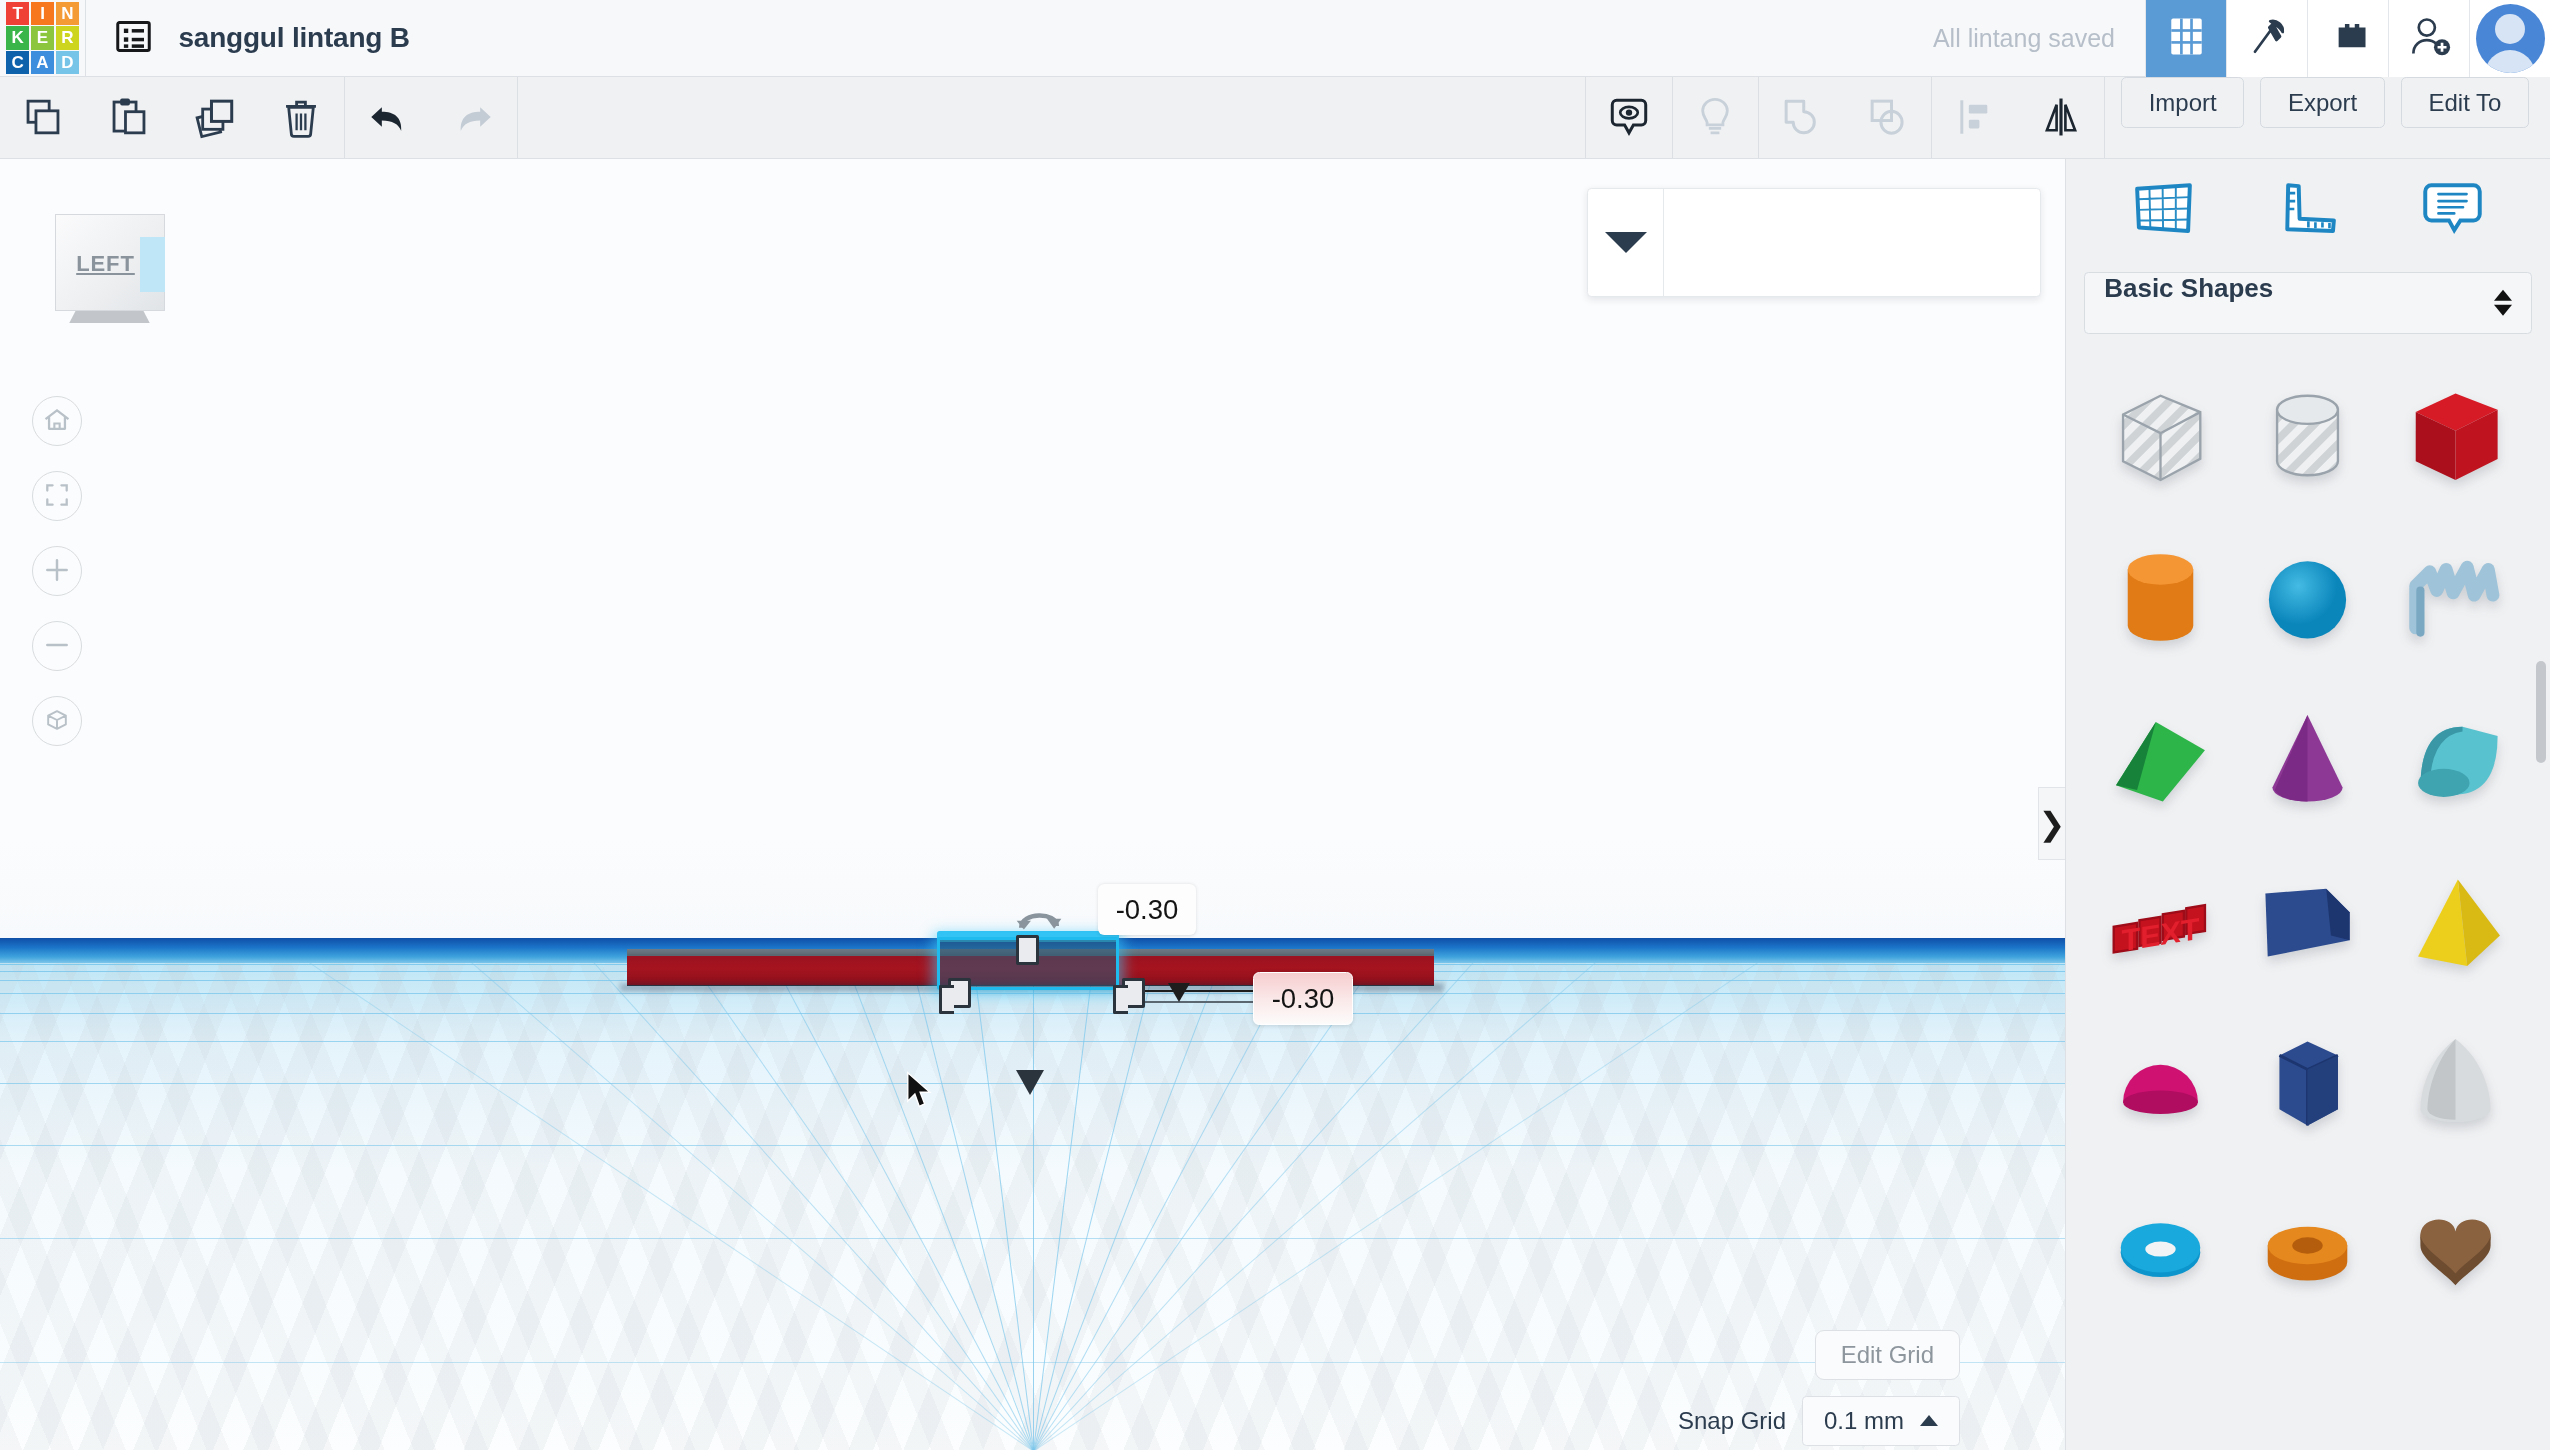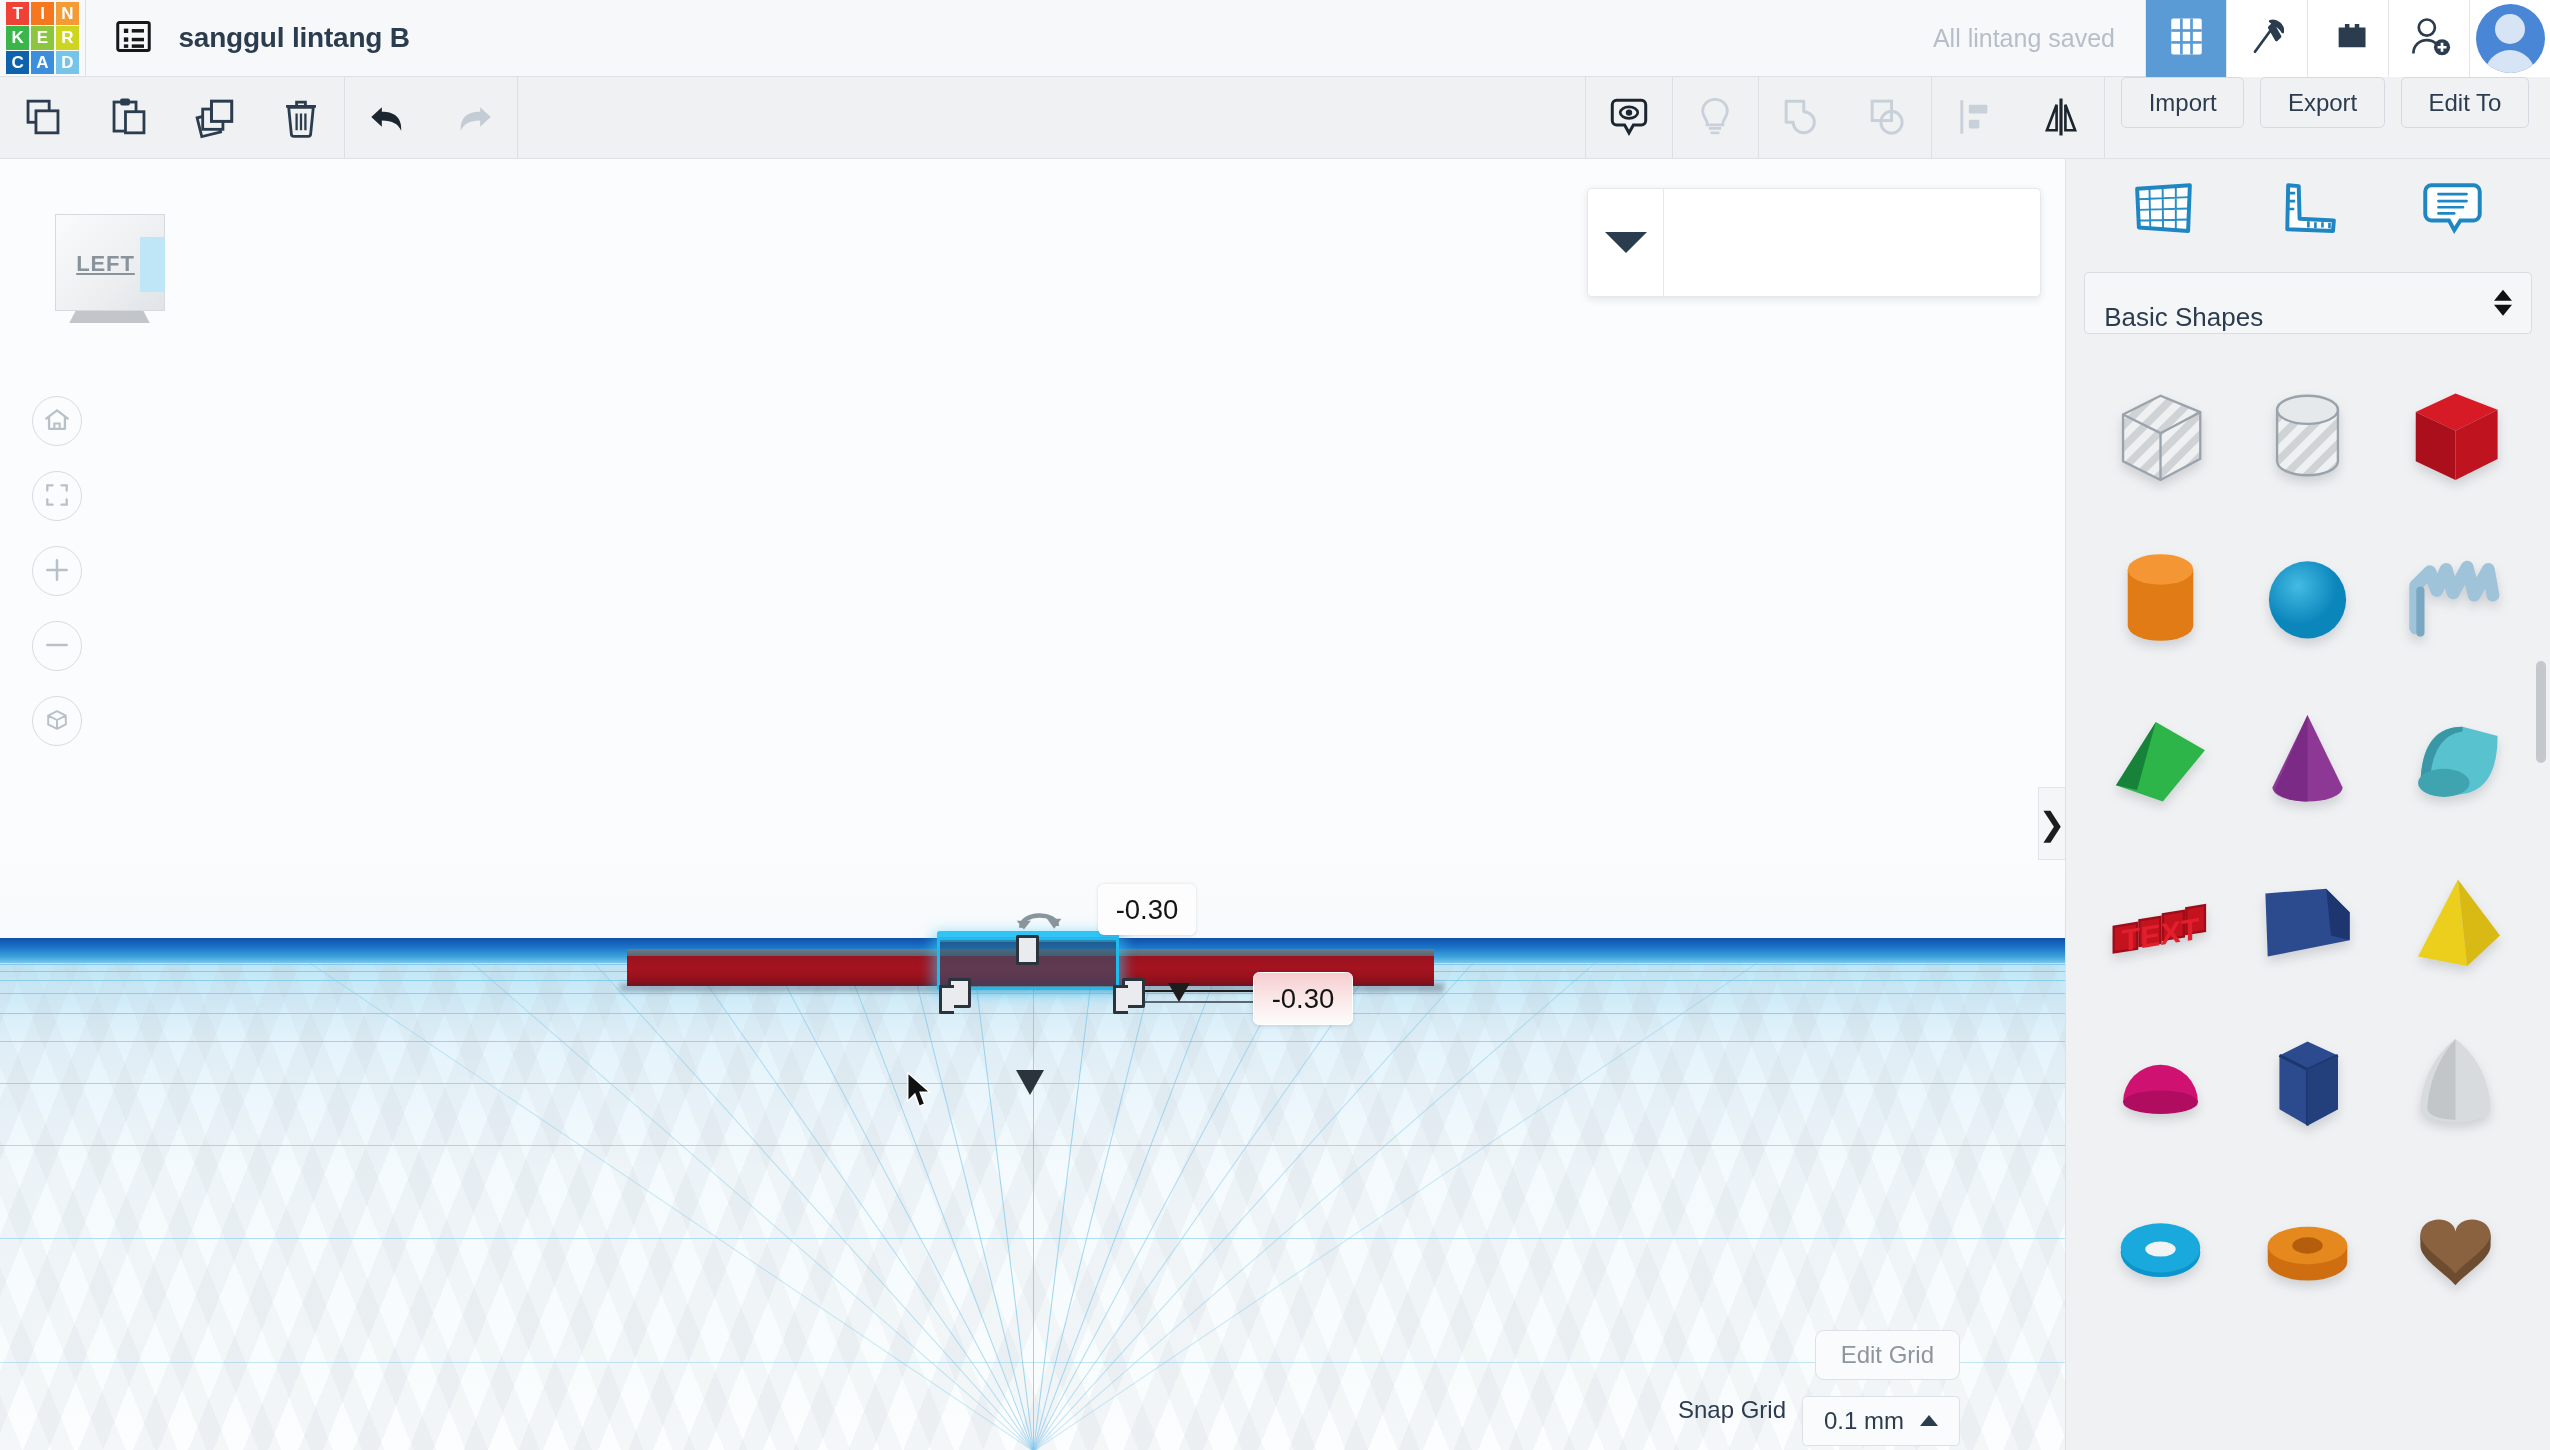--- a/index.html
+++ b/index.html
@@ -252,21 +252,21 @@
   .sidebar {
     position:absolute; left:2065px; top:159px; width:485px; height:1292px;
     background:#f0f1f3; border-left:0.9px solid #dde1e6;
     display:flex; flex-direction:column;
   }
   .sb-icons { height:102px; display:flex; align-items:center; justify-content:space-around; padding:0 25px; }
   .sb-icons svg { width:67px; height:58px; }
   .sb-select {
     margin:10.6px 17.7px 0 17.7px; height:62px; background:#f4f6f8;
     border:0.9px solid #d8dde2; border-radius:4.4px;
-    display:flex; align-items:flex-end; padding:0 19.5px; position:relative;
+    display:flex; align-items:flex-start; padding:0 19.5px; position:relative;font-weight:bold;
   }
   .sb-select-label { font-size:26px; color:#2c3c4f; }
   .sb-stepper {
     position:absolute; right:19.5px; top:50%; transform:translateY(-50%);
     display:flex; flex-direction:column; gap:4.4px;
   }
   .sb-stepper i {
     display:block; width:0; height:0; border-left:9.7px solid transparent;
     border-right:9.7px solid transparent;
   }
@@ -290,21 +290,21 @@
   .bottombar {
     position:absolute; left:0; bottom:0; width:2065px; height:124px;
     pointer-events:none; z-index:15;
   }
   .editgrid-btn {
     position:absolute; right:105px; bottom:71px; height:50px; padding:0 25px;
     background:#fafbfc; border:0.9px solid #dde1e6; border-radius:9px;
     display:flex; align-items:center; justify-content:center;
     font-size:24px; color:#8d959d;
   }
-  .snapwrap { position:absolute; right:105px; bottom:5.3px; display:flex; align-items:flex-start; gap:16px; }
+  .snapwrap { position:absolute; right:105px; bottom:5.3px; display:flex; align-items:center; gap:16px; }
   .snap-label { font-size:24px; color:#2c3c4f; }
   .snap-sel {
     height:50px; padding:0 21px; background:#fafbfc; border:0.9px solid #dde1e6; border-radius:4.4px;
     display:flex; align-items:center; gap:16px; font-size:24px; color:#2c3c4f;
   }
   .snap-caret { width:0; height:0; border-left:9.7px solid transparent; border-right:9.7px solid transparent; border-bottom:11.5px solid #2c3c4f; }
 </style>
 </head>
 <body>
 

